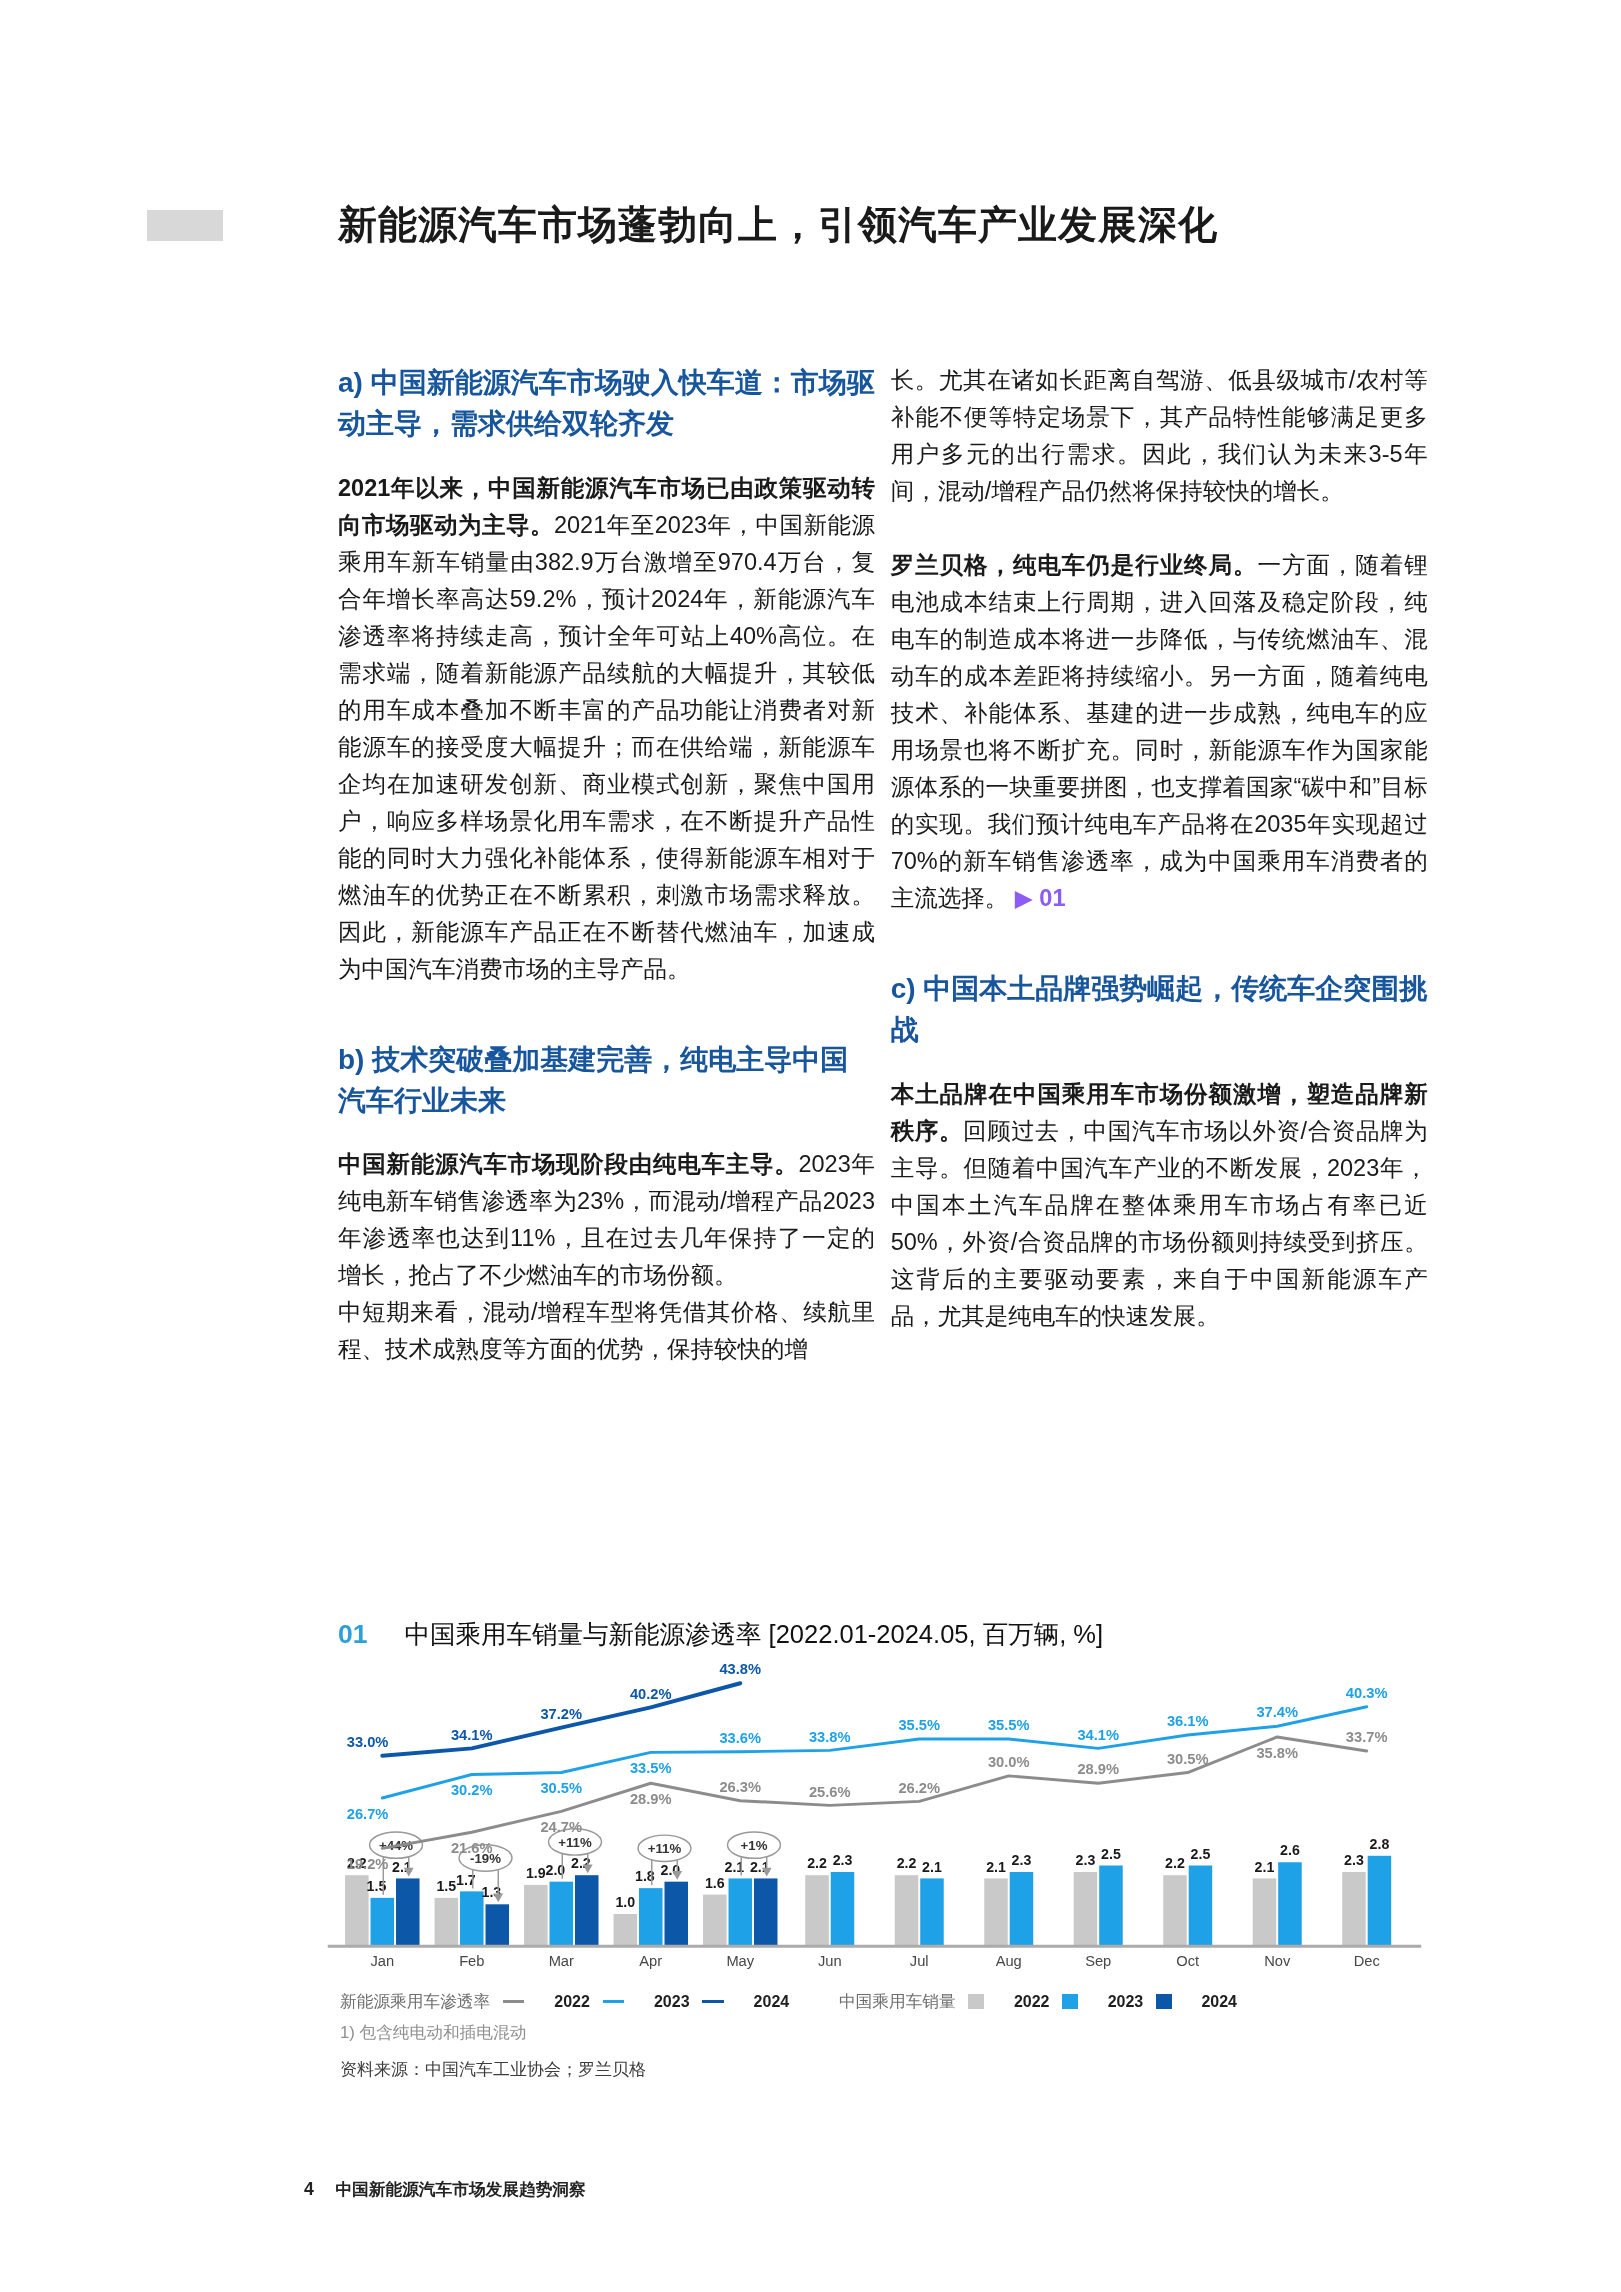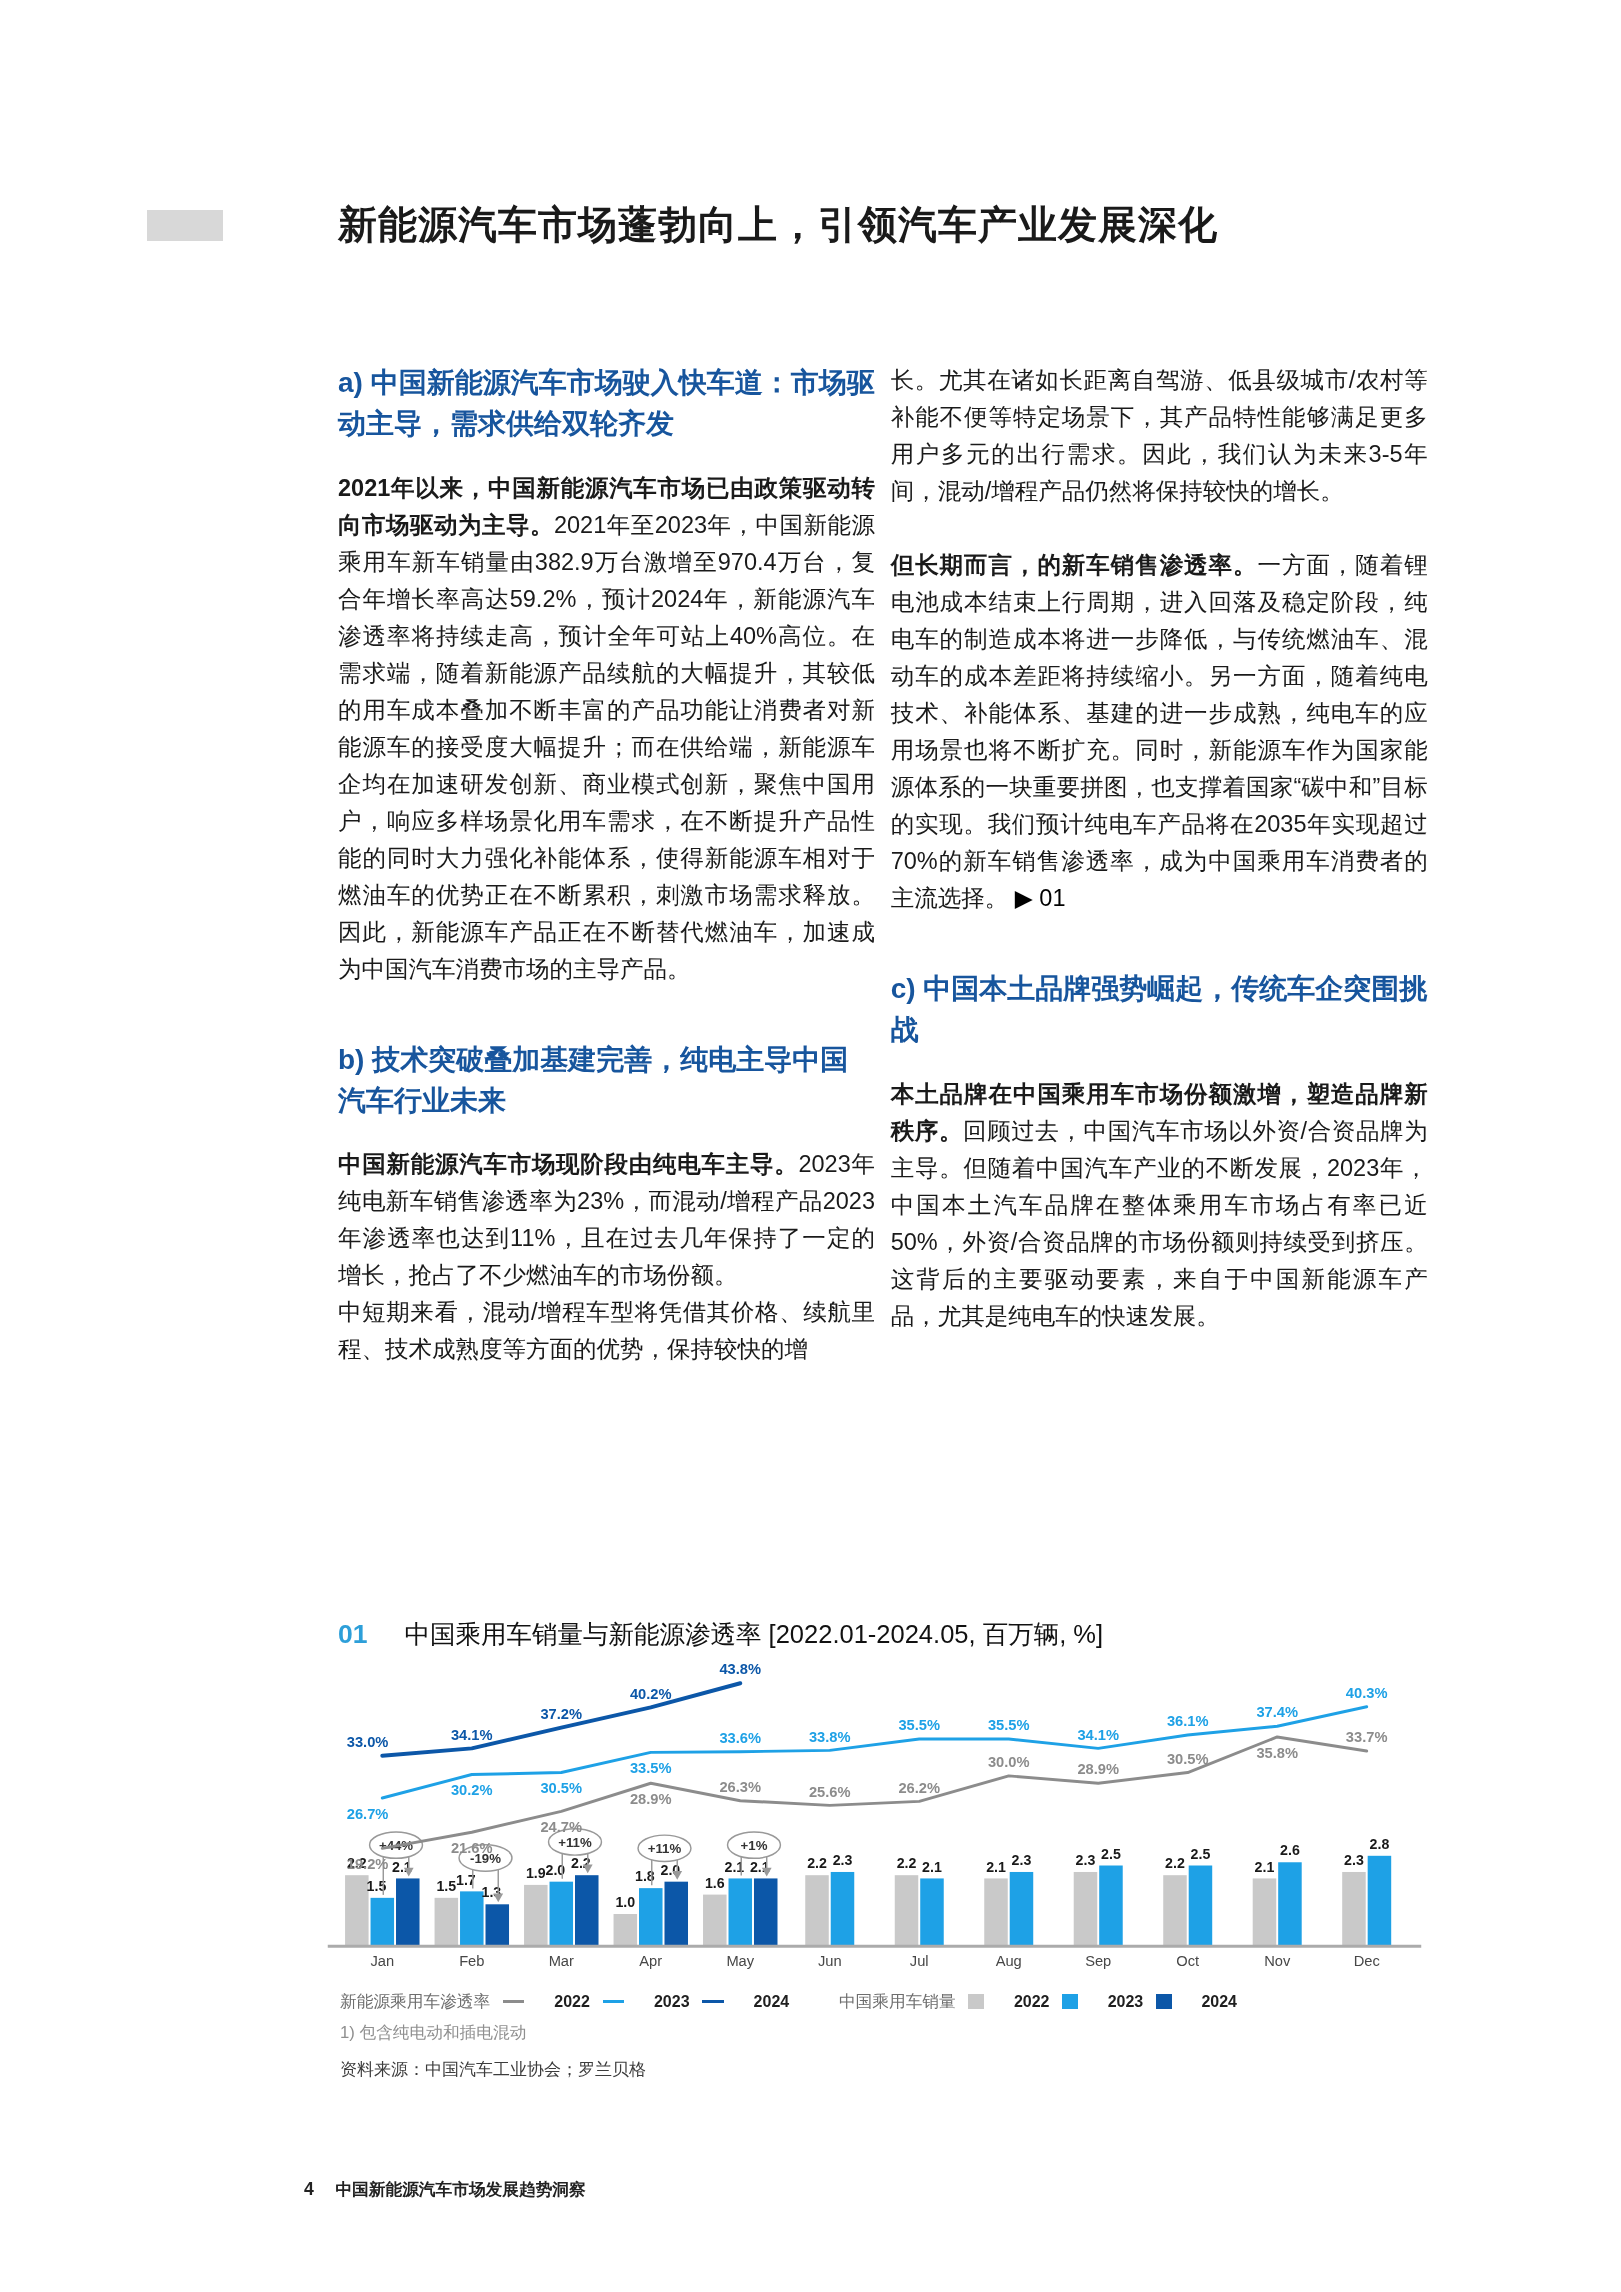--- a/index.html
+++ b/index.html
@@ -7,21 +7,21 @@
         font-family:"Liberation Sans","DejaVu Sans",sans-serif;color:#1a1a1a;padding-left:8px;}
   .accent-block{position:absolute;left:147px;top:210px;width:76px;height:31px;background:#d8d8d8;}
   .h1{position:absolute;left:338px;top:198px;font-size:39px;font-weight:bold;letter-spacing:1px;margin:0;}
   .columns{position:absolute;left:338px;top:325px;width:1090px;display:flex;gap:15.7px;}
   .col{width:537px;margin-top:37px;}
   .col h2{font-size:28px;line-height:41px;color:#17559d;font-weight:bold;margin:51px 0 25.5px 0;}
   .col h2.first{margin-top:0;}
   .col p{font-size:23.5px;line-height:37px;margin:0 0 37px 0;text-align:justify;}
   .col p.mb0{margin-bottom:0;}
   .col p.cont{margin:0;}
-  .figref{color:#000000;font-weight:normal;white-space:nowrap;}
+  .figref{color:#8b5cf6;font-weight:bold;white-space:nowrap;}
   .fig-head{position:absolute;left:338px;top:1617px;display:flex;gap:37px;align-items:baseline;}
   .fig-num{color:#2d9fd9;font-weight:bold;font-size:26.5px;}
   .fig-title{font-weight:normal;font-size:25.5px;color:#111;}
   #chart{position:absolute;left:316px;top:1660px;font-family:"Liberation Sans","DejaVu Sans",sans-serif;}
   .legend{position:absolute;left:340px;top:1990px;display:flex;align-items:center;gap:12.7px;
           font-size:16.7px;color:#6e6e6e;}
   .lg-item{display:inline-flex;align-items:center;gap:7.8px;}
   .lg-line{display:inline-block;width:21.6px;height:0;border-top:3.9px solid #000;}
   .lg-sq{display:inline-block;width:15.7px;height:15.7px;background:#000;}
   .lg-year{font-weight:bold;color:#1f1f1f;font-size:16px;margin-left:22px;}
@@ -43,21 +43,21 @@
   <div class="columns">
     <div class="col">
       <h2 class="first">a) 中国新能源汽车市场驶入快车道：市场驱动主导，需求供给双轮齐发</h2>
       <p><strong>2021年以来，中国新能源汽车市场已由政策驱动转向市场驱动为主导。</strong><span>2021年至2023年，中国新能源乘用车新车销量由382.9万台激增至970.4万台，复合年增长率高达59.2%，预计2024年，新能源汽车渗透率将持续走高，预计全年可站上40%高位。在需求端，随着新能源产品续航的大幅提升，其较低的用车成本叠加不断丰富的产品功能让消费者对新能源车的接受度大幅提升；而在供给端，新能源车企均在加速研发创新、商业模式创新，聚焦中国用户，响应多样场景化用车需求，在不断提升产品性能的同时大力强化补能体系，使得新能源车相对于燃油车的优势正在不断累积，刺激市场需求释放。因此，新能源车产品正在不断替代燃油车，加速成为中国汽车消费市场的主导产品。</span></p>
       <h2>b) 技术突破叠加基建完善，纯电主导中国汽车行业未来</h2>
       <p class="mb0"><strong>中国新能源汽车市场现阶段由纯电车主导。</strong><span>2023年纯电新车销售渗透率为23%，而混动/增程产品2023年渗透率也达到11%，且在过去几年保持了一定的增长，抢占了不少燃油车的市场份额。</span></p>
       <p class="cont">中短期来看，混动/增程车型将凭借其价格、续航里程、技术成熟度等方面的优势，保持较快的增</p>
     </div>
     <div class="col">
       <p>长。尤其在诸如长距离自驾游、低县级城市/农村等补能不便等特定场景下，其产品特性能够满足更多用户多元的出行需求。因此，我们认为未来3-5年间，混动/增程产品仍然将保持较快的增长。</p>
-      <p><strong>但长期而言，的新车销售渗透率。</strong><span>一方面，随着锂电池成本结束上行周期，进入回落及稳定阶段，纯电车的制造成本将进一步降低，与传统燃油车、混动车的成本差距将持续缩小。另一方面，随着纯电技术、补能体系、基建的进一步成熟，纯电车的应用场景也将不断扩充。同时，新能源车作为国家能源体系的一块重要拼图，也支撑着国家“碳中和”目标的实现。我们预计纯电车产品将在2035年实现超过70%的新车销售渗透率，成为中国乘用车消费者的主流选择。</span> <span class="figref">▶ 01</span></p>
+      <p><strong>罗兰贝格，纯电车仍是行业终局。</strong><span>一方面，随着锂电池成本结束上行周期，进入回落及稳定阶段，纯电车的制造成本将进一步降低，与传统燃油车、混动车的成本差距将持续缩小。另一方面，随着纯电技术、补能体系、基建的进一步成熟，纯电车的应用场景也将不断扩充。同时，新能源车作为国家能源体系的一块重要拼图，也支撑着国家“碳中和”目标的实现。我们预计纯电车产品将在2035年实现超过70%的新车销售渗透率，成为中国乘用车消费者的主流选择。</span> <span class="figref">▶ 01</span></p>
       <h2>c) 中国本土品牌强势崛起，传统车企突围挑战</h2>
       <p><strong>本土品牌在中国乘用车市场份额激增，塑造品牌新秩序。</strong><span>回顾过去，中国汽车市场以外资/合资品牌为主导。但随着中国汽车产业的不断发展，2023年，中国本土汽车品牌在整体乘用车市场占有率已近50%，外资/合资品牌的市场份额则持续受到挤压。　这背后的主要驱动要素，来自于中国新能源车产品，尤其是纯电车的快速发展。</span></p>
     </div>
   </div>
 
   <div class="fig-head">
     <span class="fig-num">01</span>
     <span class="fig-title">中国乘用车销量与新能源渗透率 [2022.01-2024.05, 百万辆, %]</span>
   </div>
 

